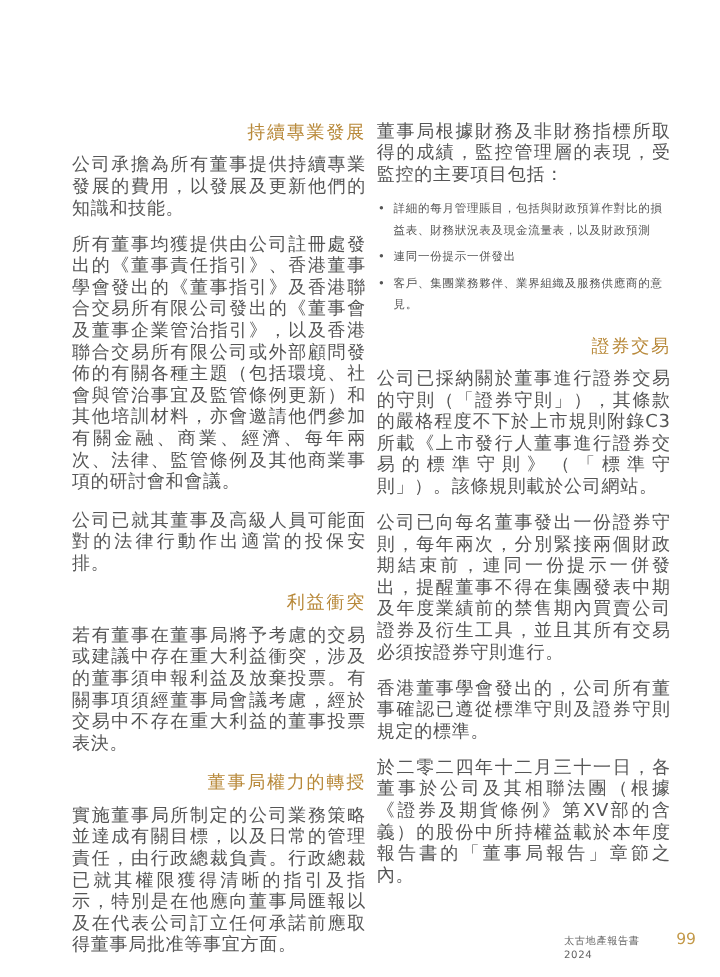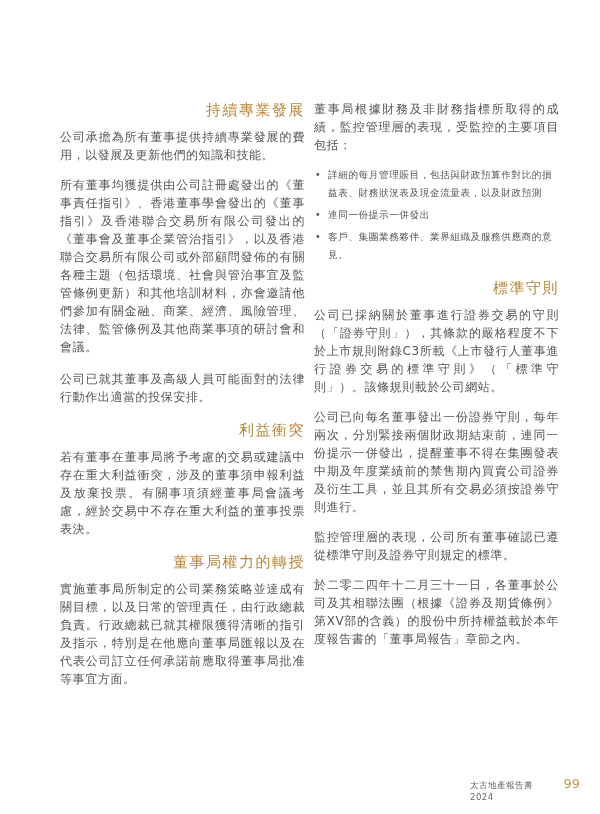--- a/index.html
+++ b/index.html
@@ -9,39 +9,39 @@
     color: #4a4a4a;
   }
   .col { position: absolute; top: 100px; width: 245px; }
   .col.left { left: 60px; }
   .col.right { left: 314px; }
   h2 {
     margin: 0 0 8px 0; font-size: 15px; font-weight: normal;
     color: #b8893a; letter-spacing: 1.5px; line-height: 20px; text-align: right;
   }
   p {
-    margin: 0 0 12px 0; font-size: 12px; line-height: 18px; letter-spacing: 0.6px;
+    margin: 0 0 12px 0; font-size: 15px; line-height: 18px; letter-spacing: 0.6px;
     text-align: justify; color: #555555;
   }
   .sec { margin-bottom: 14px; }
   ul { list-style: none; margin: 0 0 14px 0; padding: 0; }
   li { position: relative; padding-left: 14px; font-size: 9.6px; line-height: 18px; letter-spacing: 0.6px; color: #555555; margin-bottom: 4px; }
   li .bullet { position: absolute; left: 1px; top: 0; color: #555; }
   .footer { position: absolute; top: 776px; left: 470px; width: 110px; display: flex; align-items: baseline; justify-content: space-between; gap: 10px; }
   .footer .title { font-size: 8.5px; color: #666; letter-spacing: 0.5px; }
   .footer .pg { font-size: 13px; color: #c49a4a; font-weight: normal; }
 </style>
 </head>
 <body>
 
 <div class="col left">
   <div class="sec">
     <h2>持續專業發展</h2>
     <p>公司承擔為所有董事提供持續專業發展的費用，以發展及更新他們的知識和技能。</p>
-    <p>所有董事均獲提供由公司註冊處發出的《董事責任指引》、香港董事學會發出的《董事指引》及香港聯合交易所有限公司發出的《董事會及董事企業管治指引》，以及香港聯合交易所有限公司或外部顧問發佈的有關各種主題（包括環境、社會與管治事宜及監管條例更新）和其他培訓材料，亦會邀請他們參加有關金融、商業、經濟、風險管理、法律、監管條例及其他商業事項的研討會和會議。</p>
+    <p>所有董事均獲提供由公司註冊處發出的《董事責任指引》、香港董事學會發出的《董事指引》及香港聯合交易所有限公司發出的《董事會及董事企業管治指引》，以及香港聯合交易所有限公司或外部顧問發佈的有關各種主題（包括環境、社會與管治事宜及監管條例更新）和其他培訓材料，亦會邀請他們參加有關金融、商業、經濟、每年兩次、法律、監管條例及其他商業事項的研討會和會議。</p>
   </div>
   <div class="sec">
     <p>公司已就其董事及高級人員可能面對的法律行動作出適當的投保安排。</p>
   </div>
   <div class="sec">
     <h2>利益衝突</h2>
     <p>若有董事在董事局將予考慮的交易或建議中存在重大利益衝突，涉及的董事須申報利益及放棄投票。有關事項須經董事局會議考慮，經於交易中不存在重大利益的董事投票表決。</p>
   </div>
   <div class="sec">
     <h2>董事局權力的轉授</h2>
@@ -50,24 +50,24 @@
 </div>
 
 <div class="col right">
   <p>董事局根據財務及非財務指標所取得的成績，監控管理層的表現，受監控的主要項目包括：</p>
   <ul>
     <li><span class="bullet">•</span><span>詳細的每月管理賬目，包括與財政預算作對比的損益表、財務狀況表及現金流量表，以及財政預測</span></li>
     <li><span class="bullet">•</span><span>連同一份提示一併發出</span></li>
     <li><span class="bullet">•</span><span>客戶、集團業務夥伴、業界組織及服務供應商的意見。</span></li>
   </ul>
   <div class="sec">
-    <h2>標準守則</h2>
+    <h2>證券交易</h2>
     <p>公司已採納關於董事進行證券交易的守則（「證券守則」），其條款的嚴格程度不下於上市規則附錄C3所載《上市發行人董事進行證券交易的標準守則》（「標準守則」）。該條規則載於公司網站。</p>
     <p>公司已向每名董事發出一份證券守則，每年兩次，分別緊接兩個財政期結束前，連同一份提示一併發出，提醒董事不得在集團發表中期及年度業績前的禁售期內買賣公司證券及衍生工具，並且其所有交易必須按證券守則進行。</p>
-    <p>監控管理層的表現，公司所有董事確認已遵從標準守則及證券守則規定的標準。</p>
+    <p>香港董事學會發出的，公司所有董事確認已遵從標準守則及證券守則規定的標準。</p>
     <p>於二零二四年十二月三十一日，各董事於公司及其相聯法團（根據《證券及期貨條例》第XV部的含義）的股份中所持權益載於本年度報告書的「董事局報告」章節之內。</p>
   </div>
 </div>
 
 <div class="footer">
   <span class="title">太古地產報告書2024</span>
   <span class="pg">99</span>
 </div>
 
 </body></html>

